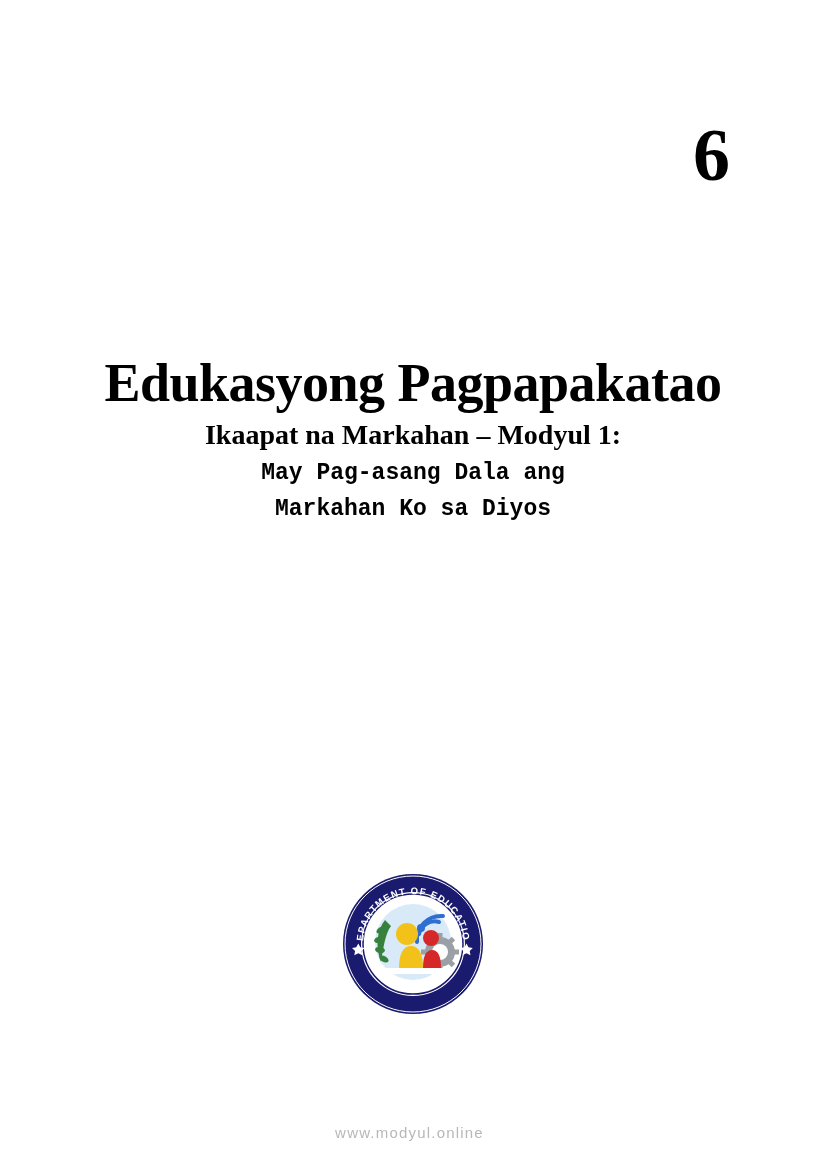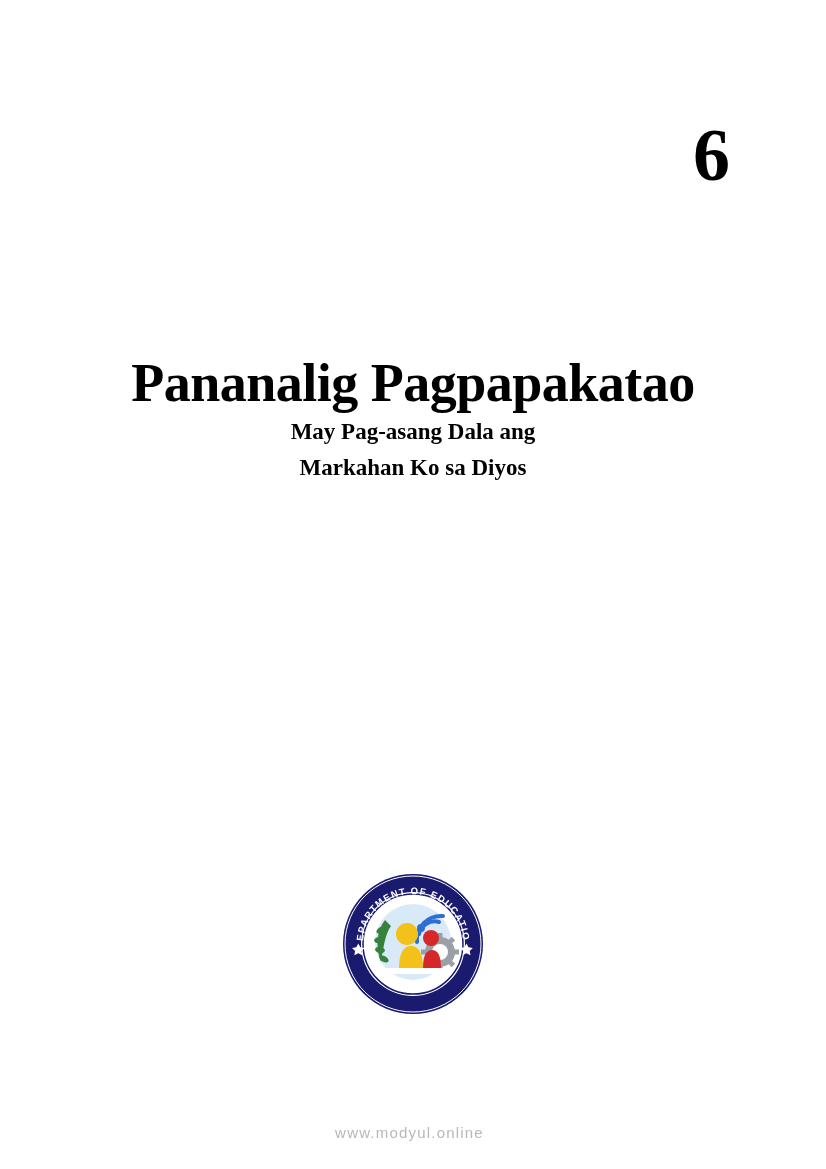--- a/index.html
+++ b/index.html
@@ -59,21 +59,21 @@
   .module-line {
     font-family: "Liberation Serif", serif;
     font-weight: bold;
     font-size: 28px;
     line-height: 1.25;
     color: #000000;
     margin: 6px 0 0 0;
   }
 
   .module-subtitle {
-    font-family: Liberation Serif, serif;
+    font-family: Liberation Mono, monospace;
     font-weight: bold;
     font-size: 23px;
     line-height: 1.32;
     color: #000000;
     margin: 6px 0 0 0;
   }
 
   
   .seal-wrap {
     position: absolute;
@@ -106,21 +106,22 @@
   }
 </style>
 </head>
 <body>
 
 <div class="page">
 
   <div class="grade-number">6</div>
 
   <div class="title-block">
-    <h1 class="subject-title">Pananalig Pagpapakatao</h1>
+    <h1 class="subject-title">Edukasyong Pagpapakatao</h1>
+    <div class="module-line">Ikaapat na Markahan – Modyul 1:</div>
     <div class="module-subtitle">May Pag-asang Dala ang</div>
     <div class="module-subtitle">Markahan Ko sa Diyos</div>
   </div>
 
   <div class="seal-wrap">
     <div class="seal">
       <svg width="144" height="144" viewBox="0 0 144 144" xmlns="http://www.w3.org/2000/svg">
         <defs>
           <path id="arcTop" d="M 22,72 A 50,50 0 0 1 122,72" fill="none"></path>
           <path id="arcBottom" d="M 26,72 A 46,46 0 0 0 118,72" fill="none"></path>

